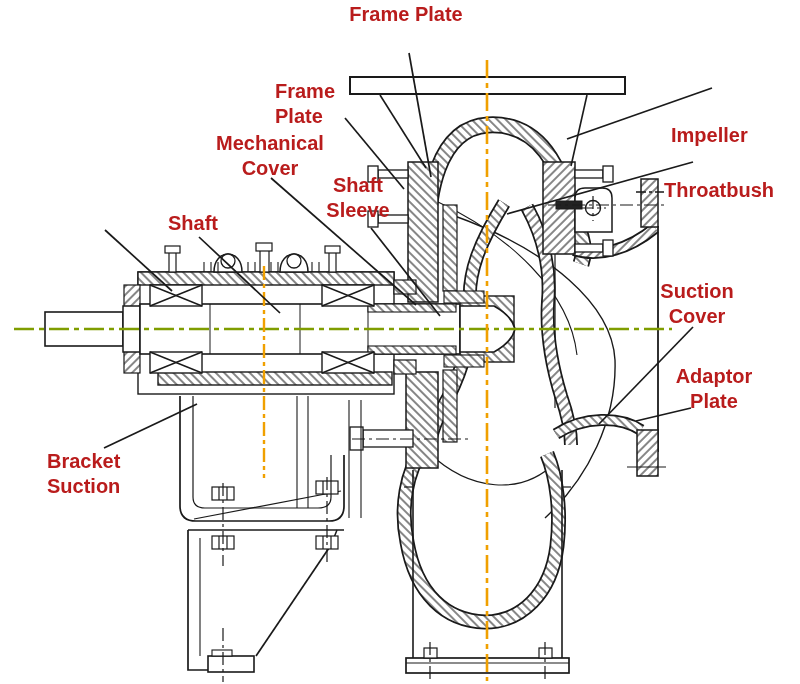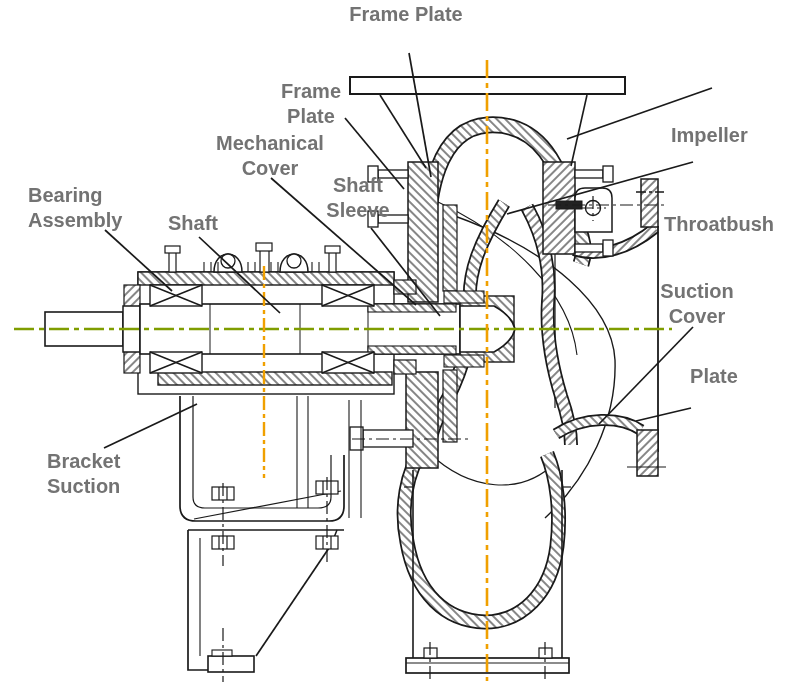--- a/index.html
+++ b/index.html
@@ -1,22 +1,22 @@
 <!DOCTYPE html>
 <html><head>
 <meta charset="utf-8">
 <style>
   html,body{margin:0;padding:0;background:#fff;}
   .stage{position:relative;width:800px;height:684px;background:#fff;overflow:hidden;
          font-family:"Liberation Sans",sans-serif;}
   .stage svg{position:absolute;left:0;top:0;}
-  .lbl{position:absolute;font:bold 20px/25px "Liberation Sans",sans-serif;color:#737373;}
+  .lbl{position:absolute;font:bold 20px/25px "Liberation Sans",sans-serif;color:#b91c1c;}
   .lbl span{display:block;white-space:nowrap;}
   .ctr{text-align:center;}
-  .rgt{text-align:center;}
+  .rgt{text-align:left;}
 </style>
 </head>
 <body>
 
 <div class="stage">
 
 <svg width="800" height="684" viewBox="0 0 800 684">
   <defs>
     <pattern id="h1" width="6" height="6" patternUnits="userSpaceOnUse" patternTransform="rotate(-45)">
       <rect width="6" height="6" fill="#ffffff"></rect>
@@ -257,35 +257,32 @@
   <span>Mechanical</span>
   <span>Cover</span>
 </div>
 <div class="lbl ctr" style="left:308px;top:173px;width:100px;">
   <span>Shaft</span>
   <span>Sleeve</span>
 </div>
 <div class="lbl" style="left:671px;top:123px;">
   <span>Impeller</span>
 </div>
-<div class="lbl" style="left:664px;top:178px;margin-top:34px;">
+<div class="lbl" style="left:664px;top:178px;">
   <span>Throatbush</span>
-</div>
-<div class="lbl" style="left:28px;top:183px;">
-  <span>Bearing</span>
-  <span>Assembly</span>
 </div>
 <div class="lbl" style="left:168px;top:211px;">
   <span>Shaft</span>
 </div>
 <div class="lbl ctr" style="left:647px;top:279px;width:100px;">
   <span>Suction</span>
   <span>Cover</span>
 </div>
 <div class="lbl ctr" style="left:664px;top:364px;width:100px;">
+  <span>Adaptor</span>
   <span>Plate</span>
 </div>
 <div class="lbl" style="left:47px;top:449px;">
   <span>Bracket</span>
   <span>Suction</span>
 </div>
 
 </div>
 
 </body></html>

